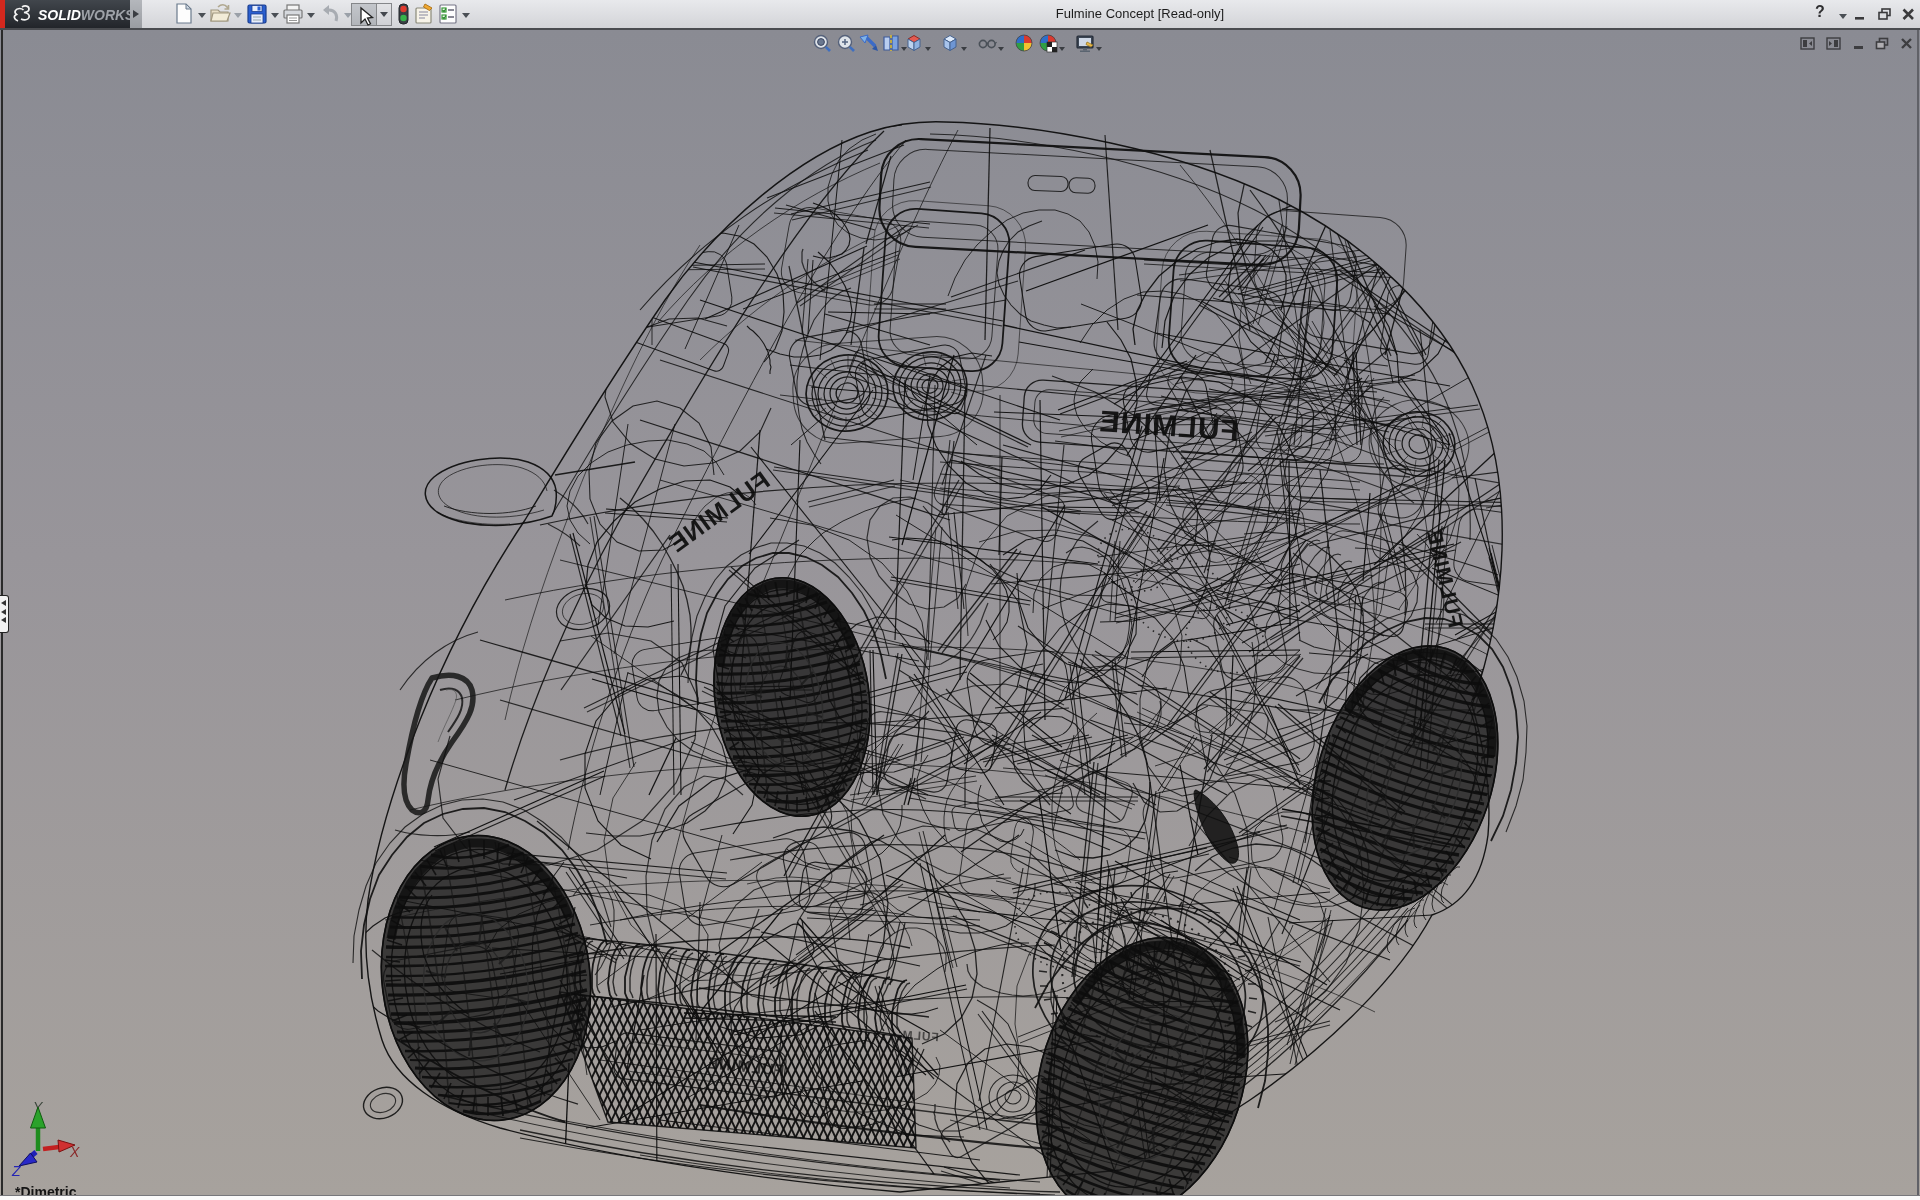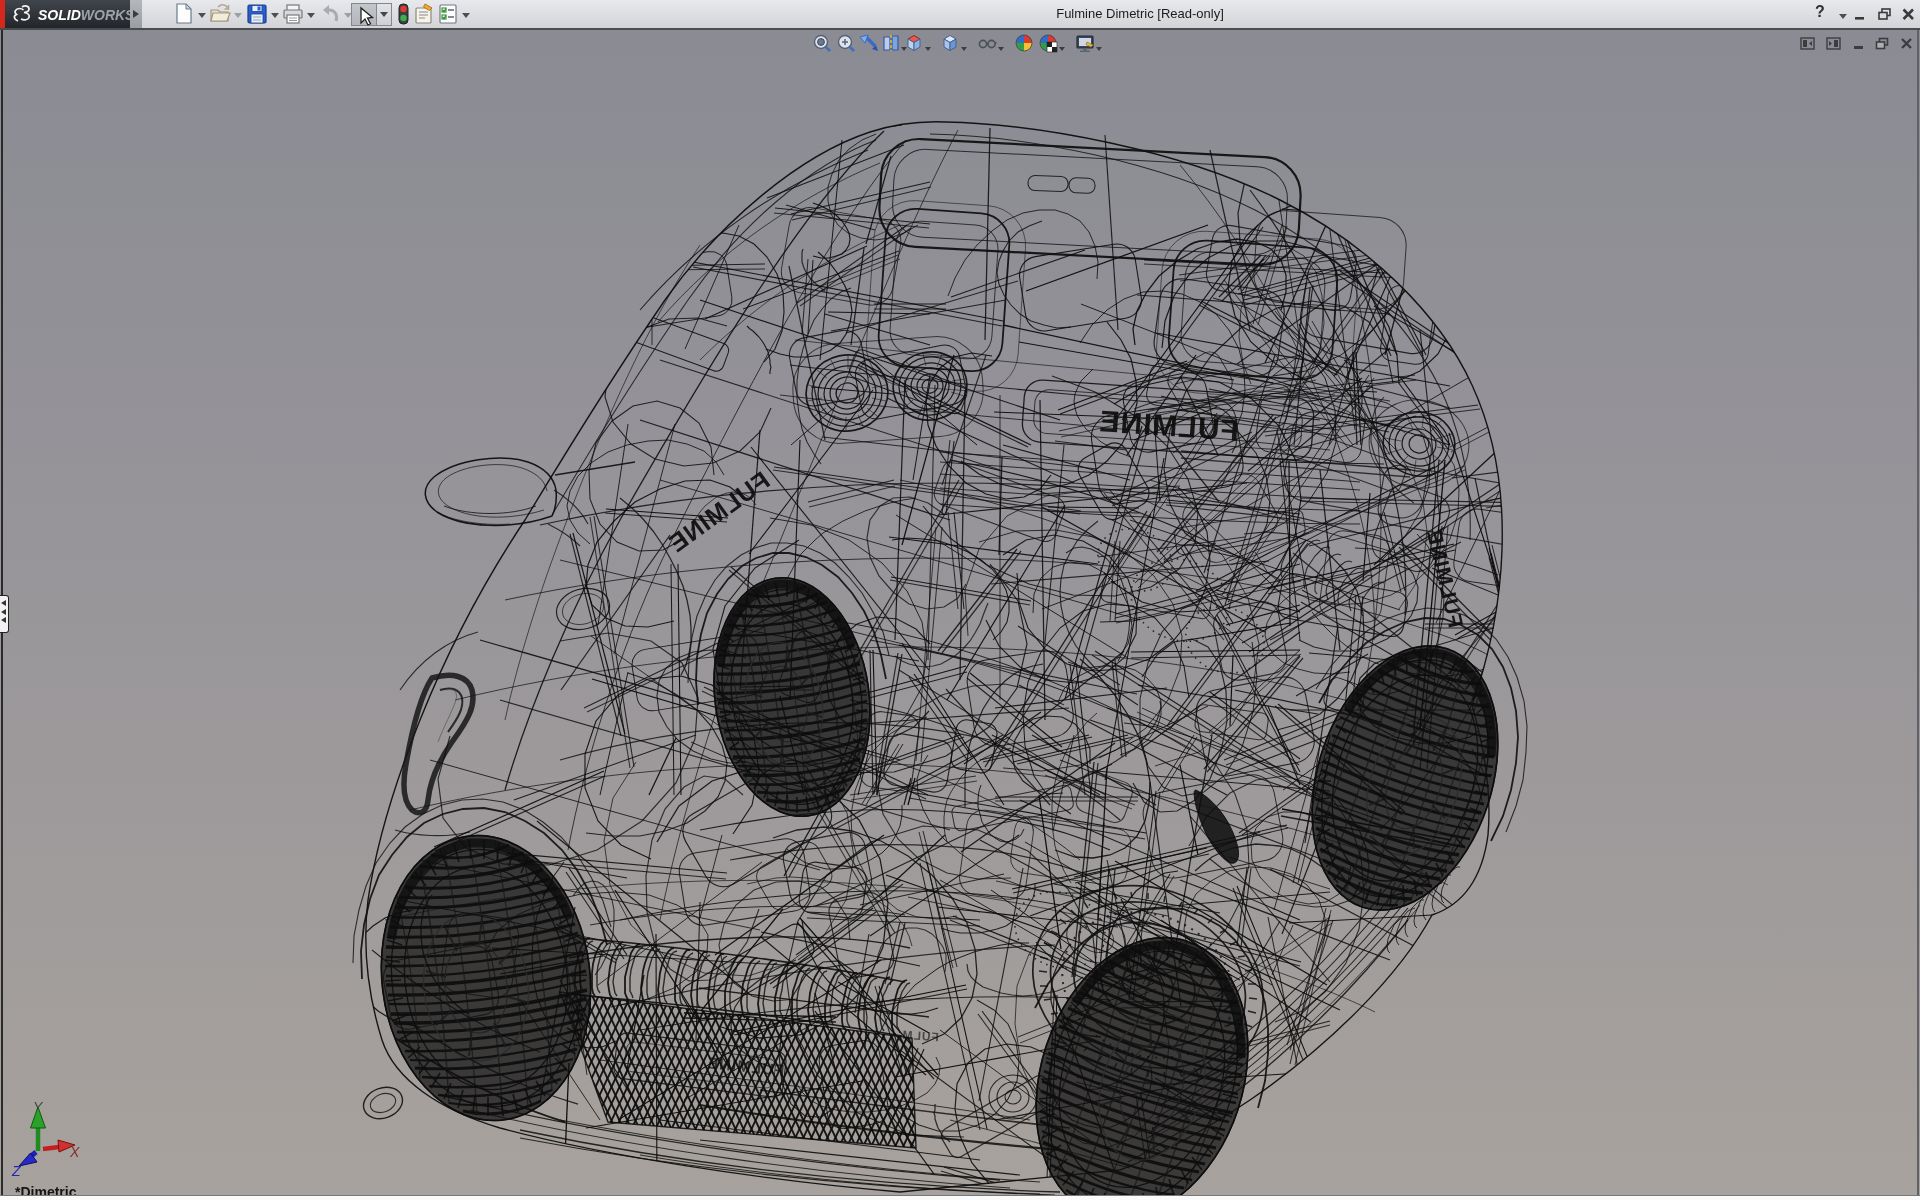--- a/index.html
+++ b/index.html
@@ -78,21 +78,21 @@
         <rect x="6" y="6" width="4" height="4" fill="none" stroke="#3a9a3a" stroke-width="1.2"></rect>
         <path d="M6.5,8 l1.5,1.5 2,-3" fill="none" stroke="#2a8a2a" stroke-width="1.3"></path>
         <line x1="12" y1="8" x2="18" y2="8" stroke="#556" stroke-width="1.4"></line>
         <rect x="6" y="13" width="4" height="4" fill="none" stroke="#3a9a3a" stroke-width="1.2"></rect>
         <path d="M6.5,15 l1.5,1.5 2,-3" fill="none" stroke="#2a8a2a" stroke-width="1.3"></path>
         <line x1="12" y1="15" x2="18" y2="15" stroke="#556" stroke-width="1.4"></line>
       </svg></div>
     <div style="position:absolute;left:461px;top:8px;"><svg width="10" height="12" viewBox="0 0 10 12" style="">
         <path d="M1,3 l4,5 4,-5 z" fill="#4a4f55"></path>
       </svg></div>
-    <div style="position:absolute;left:960px;top:0;width:360px;height:28px;line-height:28px;font-size:13px;color:#1c1c1c;text-align:center;">Fulmine Dimetric [Read-only]</div>
+    <div style="position:absolute;left:960px;top:0;width:360px;height:28px;line-height:28px;font-size:13px;color:#1c1c1c;text-align:center;">Fulmine Concept [Read-only]</div>
     <div style="position:absolute;left:1815px;top:3px;font-size:16px;font-weight:bold;color:#2e2e30;">?</div>
     <div style="position:absolute;left:1838px;top:9px;"><svg width="10" height="12" viewBox="0 0 10 12" style="">
         <path d="M1,3 l4,5 4,-5 z" fill="#4a4f55"></path>
       </svg></div>
     <div style="position:absolute;left:1853px;top:7px;"><svg width="14" height="14" viewBox="0 0 14 14" style="">
         <rect x="2" y="10" width="9" height="2.6" fill="#3a3a3c"></rect>
       </svg></div>
     <div style="position:absolute;left:1877px;top:7px;"><svg width="15" height="14" viewBox="0 0 15 14" style="">
         <rect x="5" y="2" width="8" height="6.5" fill="none" stroke="#3a3a3c" stroke-width="1.6"></rect>
         <rect x="2" y="5.5" width="8" height="6.5" fill="#dcdde0" stroke="#3a3a3c" stroke-width="1.6"></rect>

